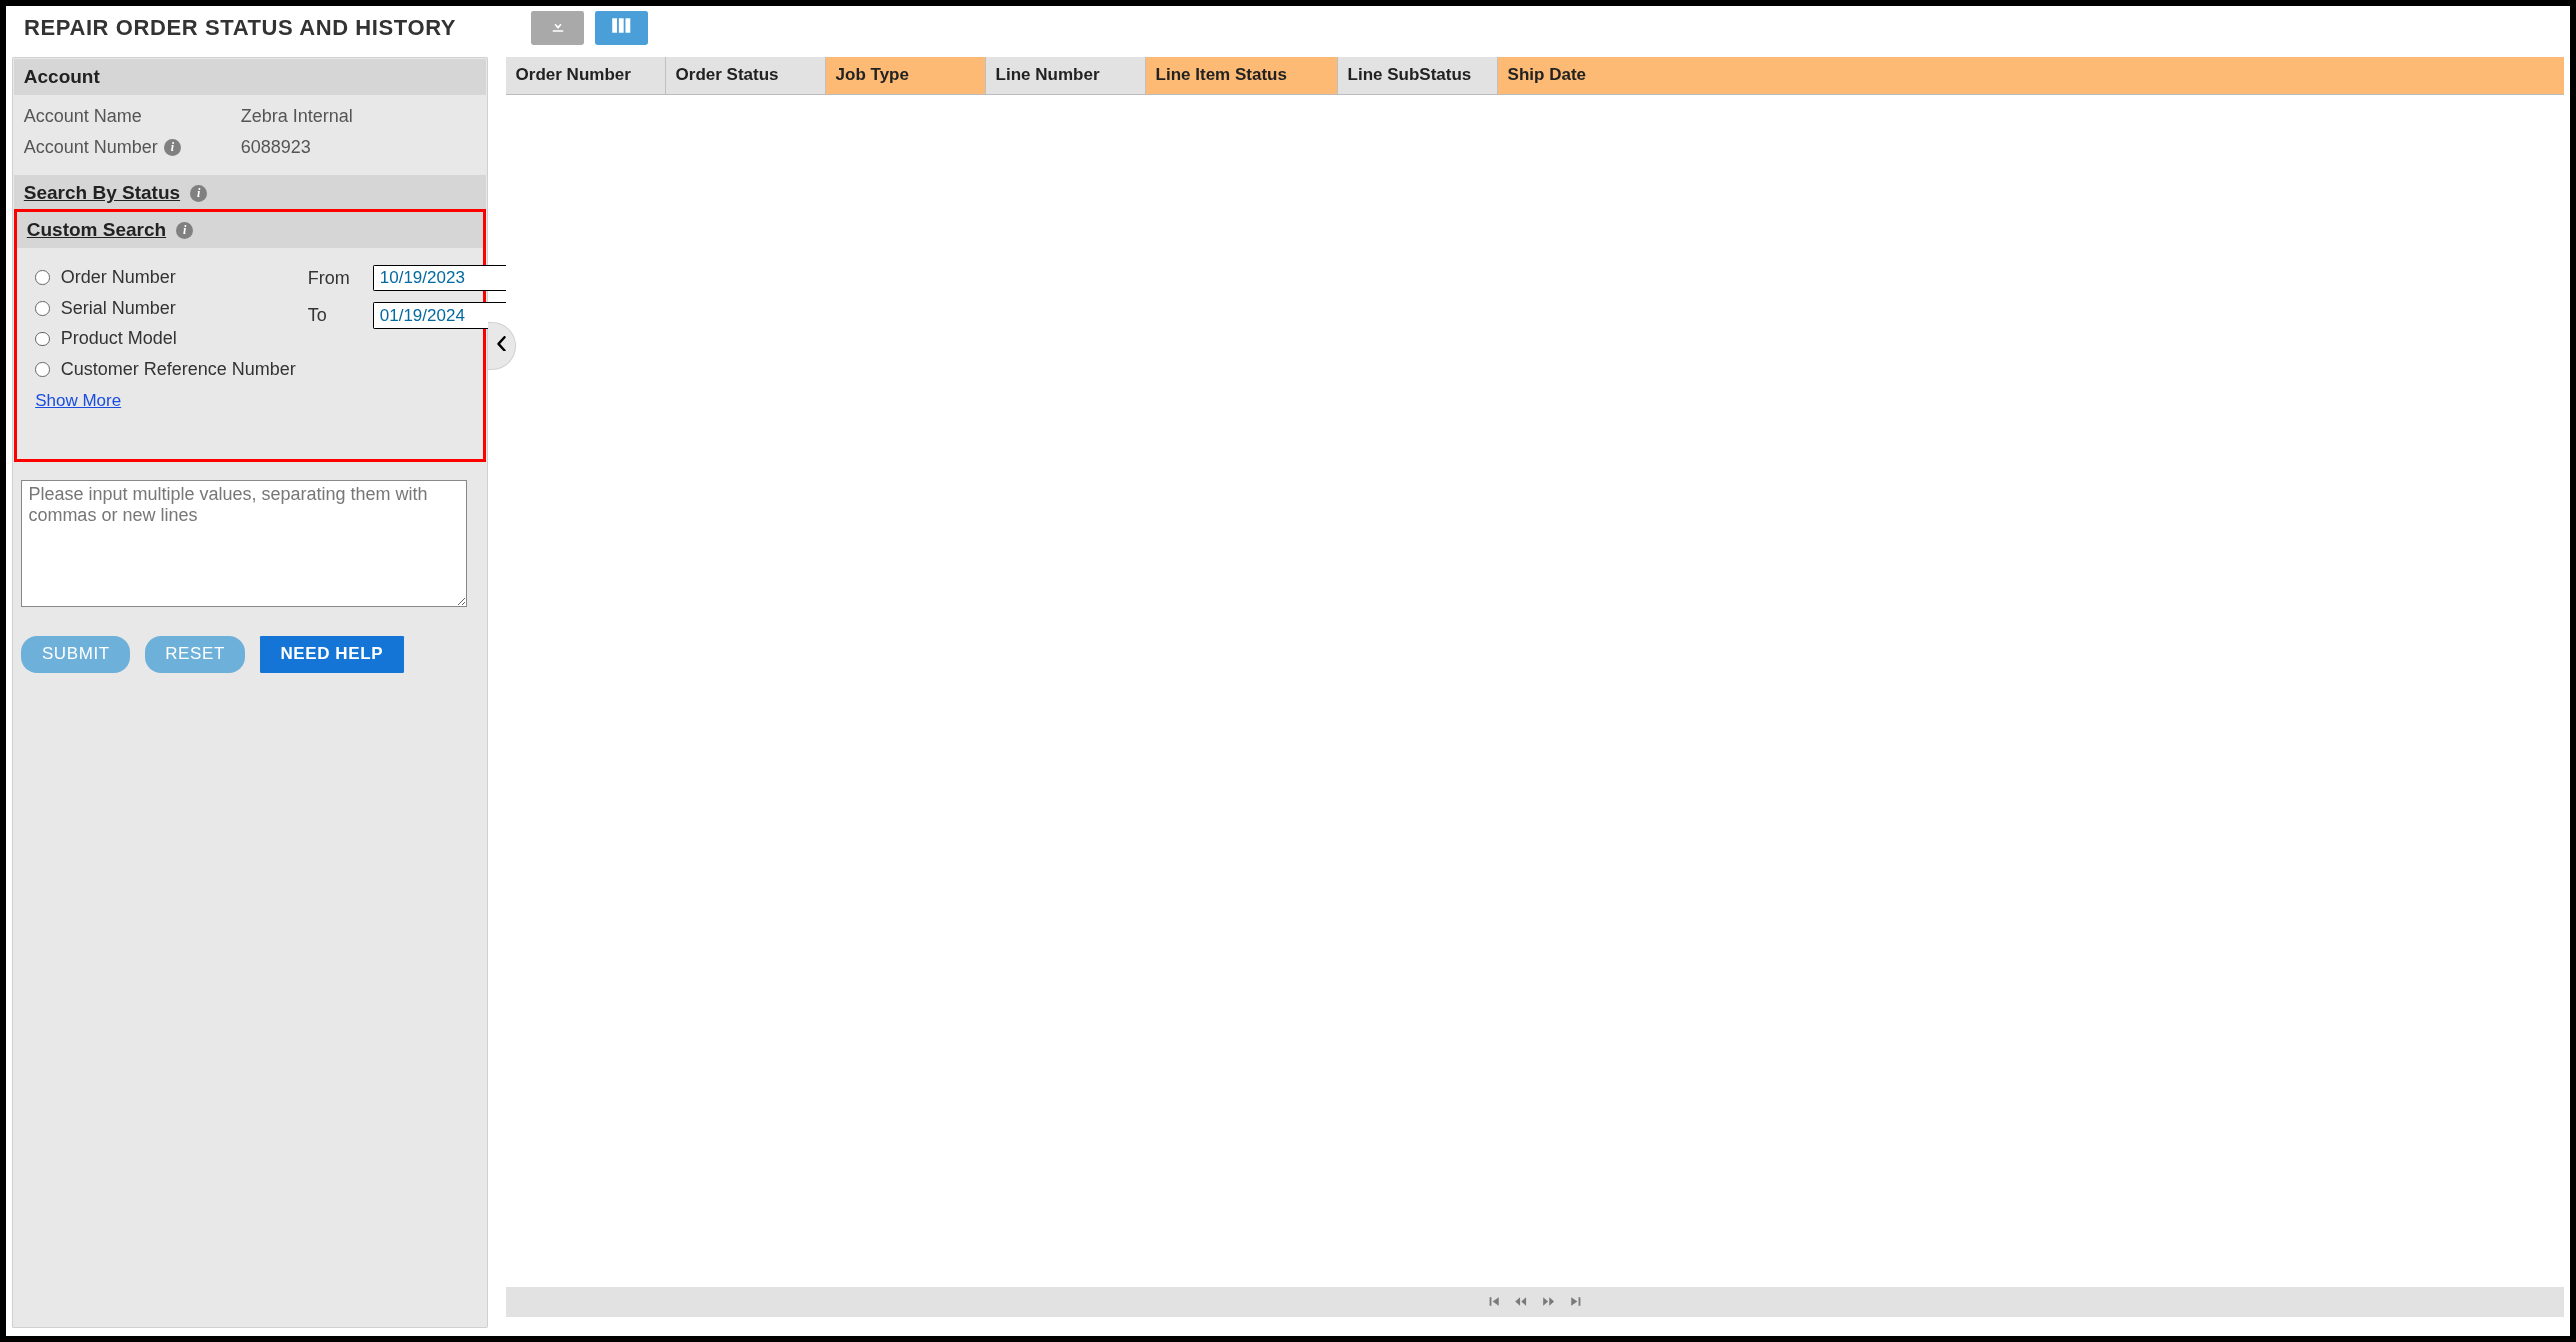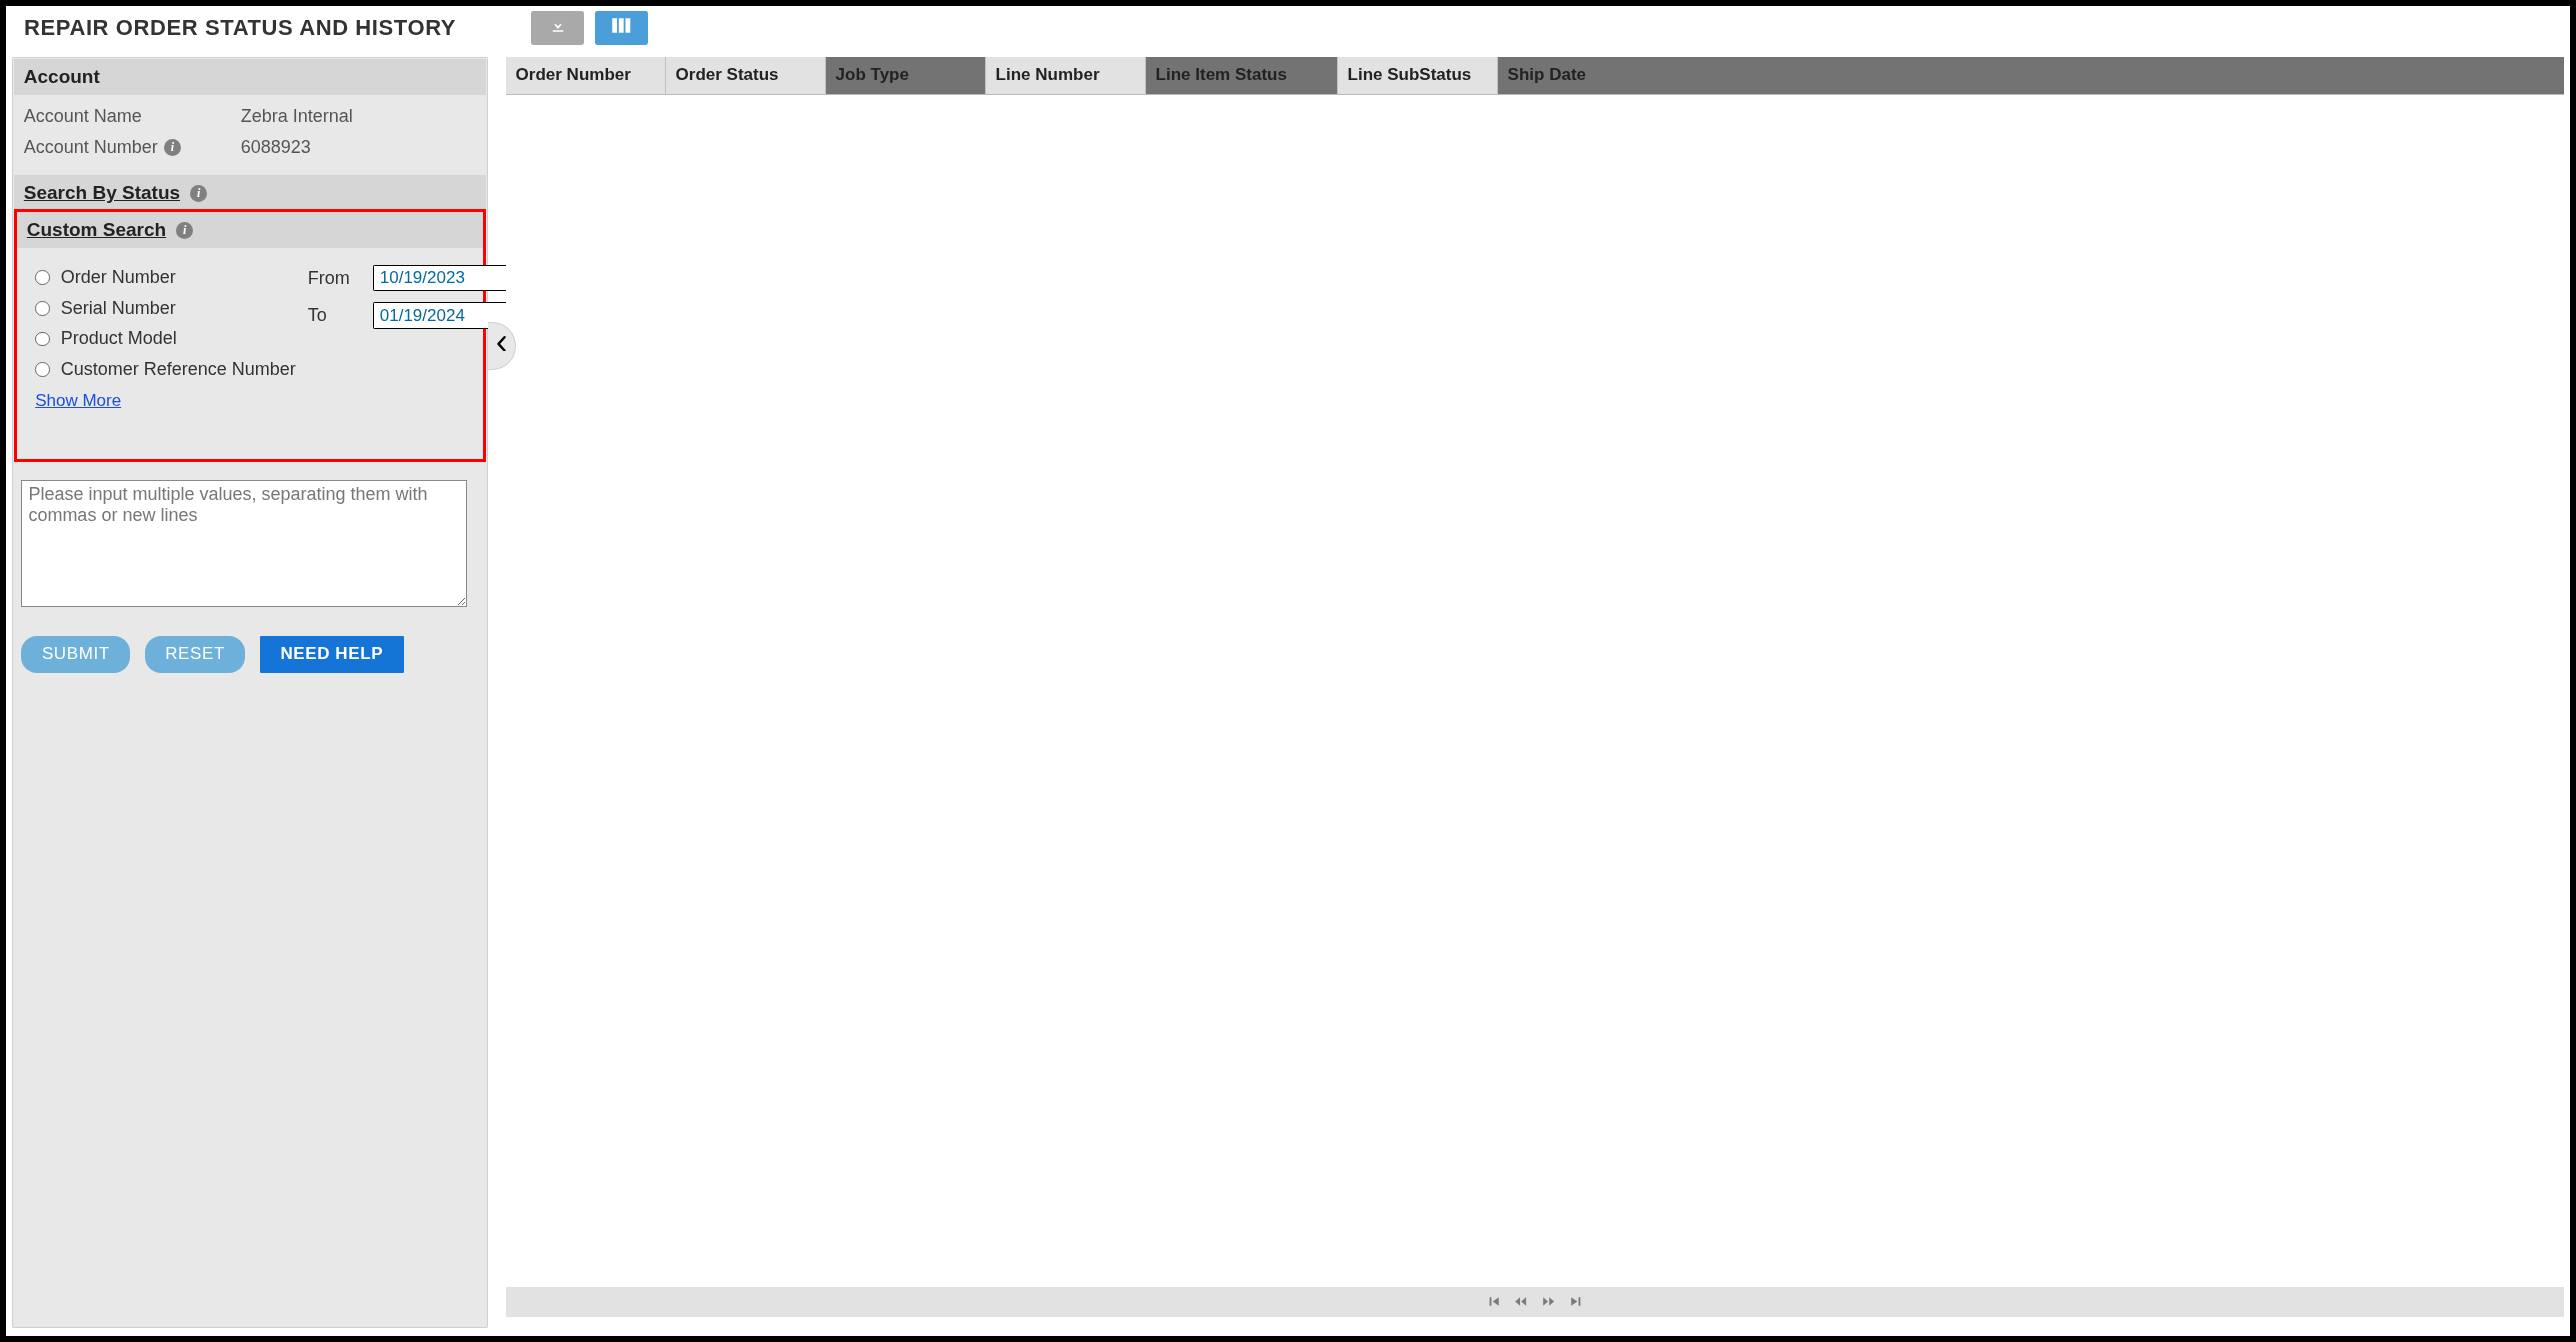--- a/index.html
+++ b/index.html
@@ -201,21 +201,21 @@
   }
   .gh {
     padding: 8.4px 9.6px;
     font-weight: bold;
     font-size: 17px;
     color: #222;
     border-right: 0.6px solid #c0c0c0;
     white-space: nowrap;
   }
   .gh.light { background: #e2e2e2; }
-  .gh.dark  { background: #737373; }
+  .gh.dark  { background: #fdba74; }
   .gh:last-child { border-right: none; flex:1; }
 
   .col0 { width: 160px; }
   .col1 { width: 160px; }
   .col2 { width: 160px; }
   .col3 { width: 160px; }
   .col4 { width: 192px; }
   .col5 { width: 160px; }
   .col6 { flex: 1; min-width: 160px; }
 

